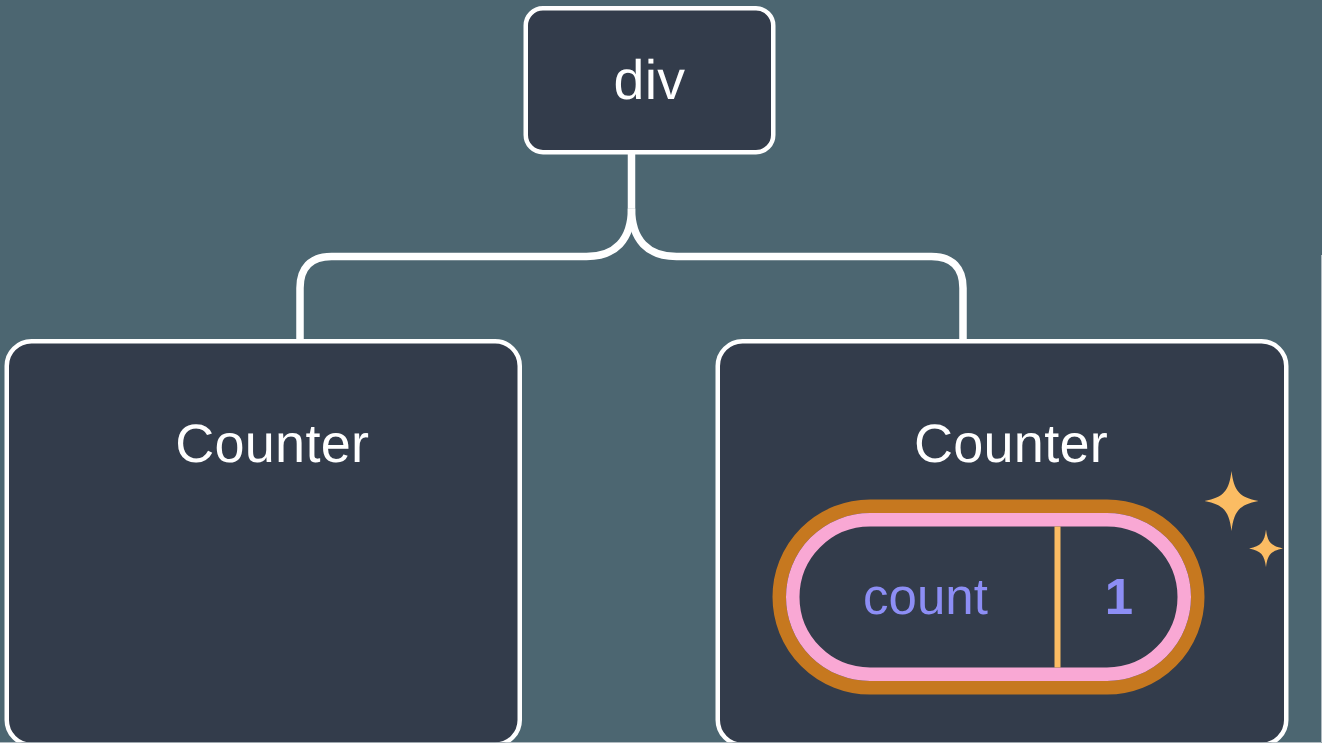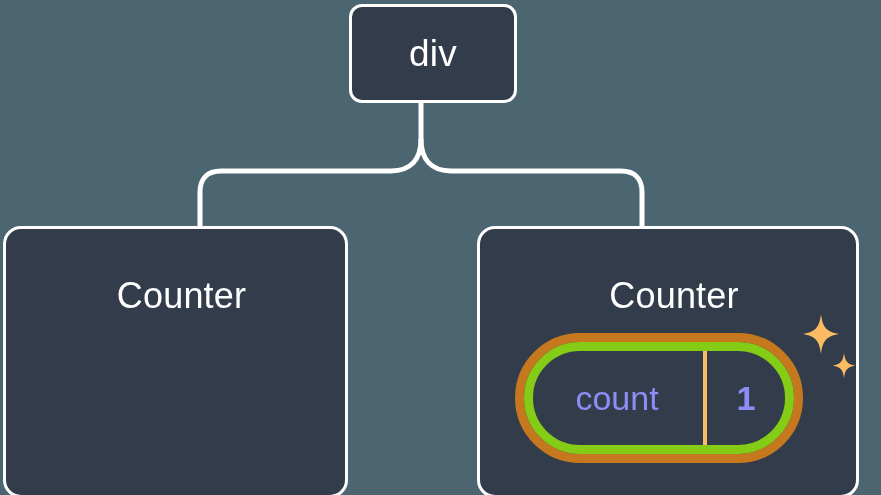--- a/index.html
+++ b/index.html
@@ -108,21 +108,21 @@
     border-radius: 999px;
     background: transparent;
   }
   #pill-right-inner {
     position: absolute;
     left: 0;
     top: 0;
     right: 0;
     bottom: 0;
     box-sizing: border-box;
-    border: 9px solid #84cc16;
+    border: 9px solid #f9a8d4;
     border-radius: 999px;
     display: flex;
     align-items: stretch;
   }
   #pill-right-inner .pill-key {
     width: 170px;
     font-size: 34px;
     color: #8d8ef5;
     padding-right: 2px;
   }

